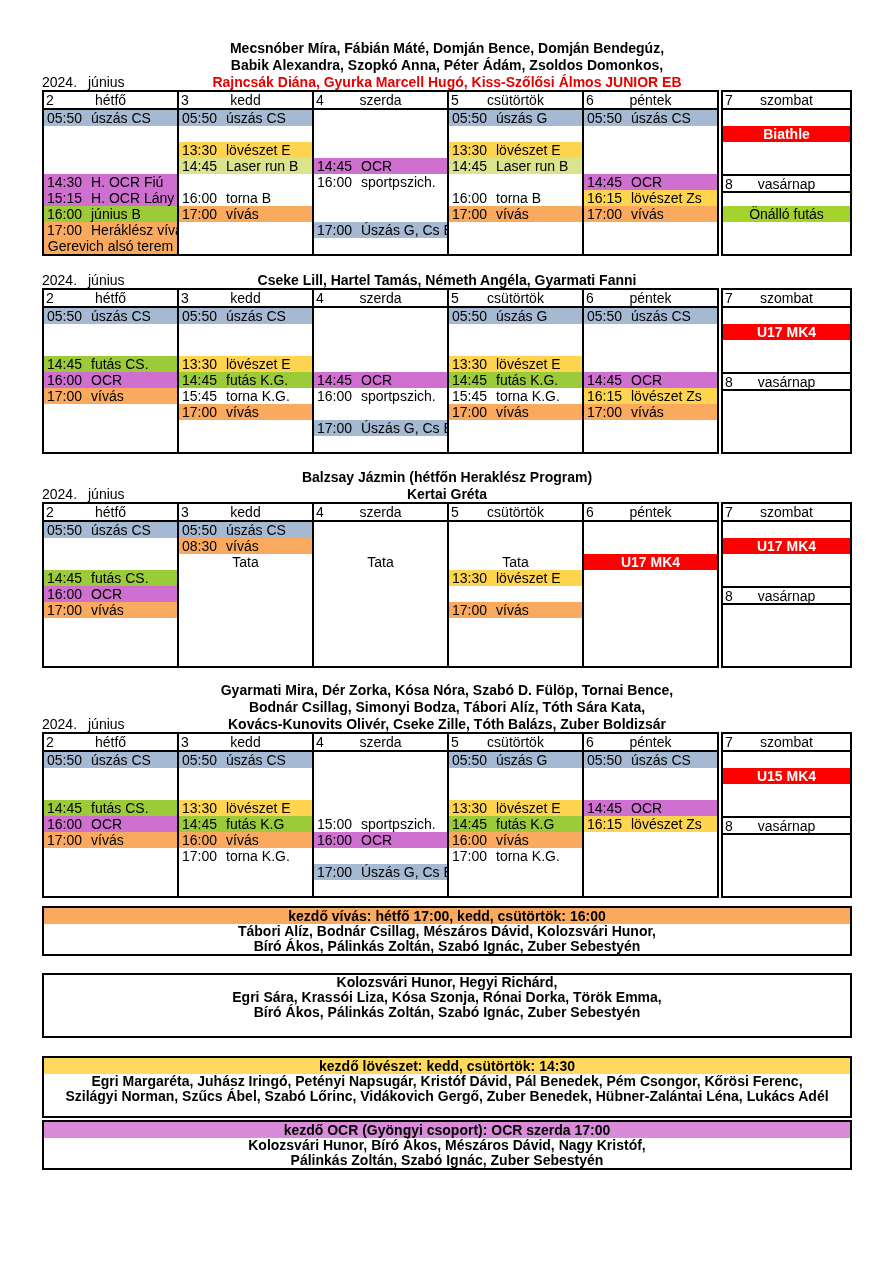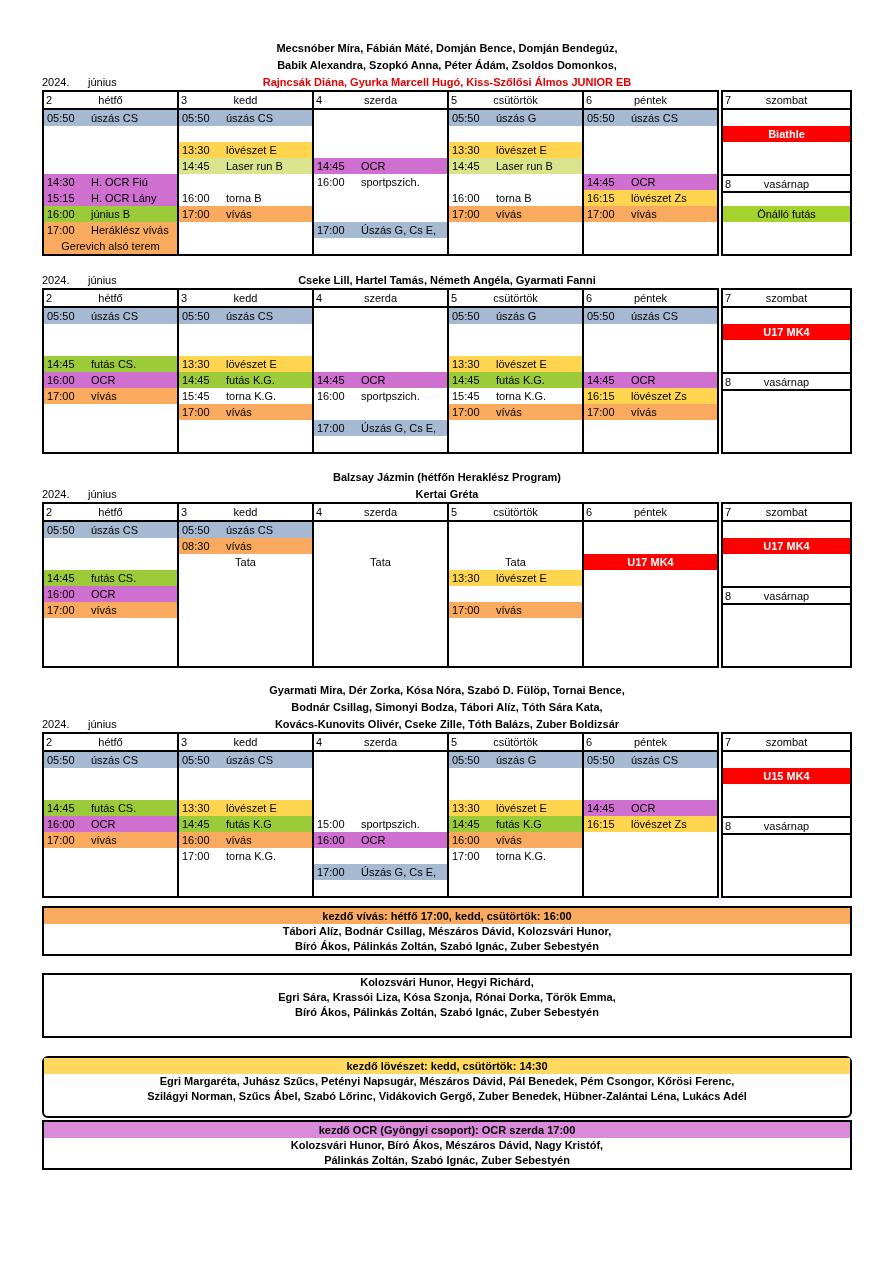--- a/index.html
+++ b/index.html
@@ -1,17 +1,17 @@
 <!DOCTYPE html>
 <html><head>
 <meta charset="utf-8">
 <style>
   html,body{margin:0;padding:0;background:#fff;}
   .sheet{position:relative;width:893px;height:1263px;background:#fff;overflow:hidden;
-         font-family:"Liberation Sans","DejaVu Sans",sans-serif;font-size:11px;color:#000;}
+         font-family:"Liberation Sans","DejaVu Sans",sans-serif;font-size:14px;color:#000;}
   .title-line{position:absolute;left:42px;width:810px;text-align:center;font-weight:bold;height:17px;line-height:17px;white-space:nowrap;}
   .title-red{color:#e60000;}
   .date-label{position:absolute;height:16px;line-height:16px;}
   .date-label .month{position:absolute;left:46px;}
   .col{position:absolute;border:2px solid #000;background:#fff;box-sizing:border-box;}
   .col-hdr{position:relative;height:16px;line-height:16px;border-bottom:2px solid #000;background:#fff;}
   .col-hdr .num{position:absolute;left:2px;top:0;}
   .col-hdr .dayname{display:block;text-align:center;}
   .col-body{position:relative;height:144px;}
   .ev{position:absolute;left:0;right:0;height:16px;line-height:16px;white-space:nowrap;}
@@ -554,23 +554,23 @@
     <div class="banner" style="top: 906px; height: 50px;">
       <div class="banner-hdr" style="background: rgb(250, 170, 94);">kezdő vívás: hétfő 17:00,  kedd, csütörtök: 16:00</div>
       <div class="banner-line">Tábori Alíz, Bodnár Csillag, Mészáros Dávid, Kolozsvári Hunor,</div>
       <div class="banner-line">Bíró Ákos, Pálinkás Zoltán, Szabó Ignác, Zuber Sebestyén</div>
     </div>
     <div class="banner" style="top: 973px; height: 65px;">
       <div class="banner-line">Kolozsvári Hunor, Hegyi Richárd,</div>
       <div class="banner-line">Egri Sára, Krassói Liza, Kósa Szonja, Rónai Dorka, Török Emma,</div>
       <div class="banner-line">Bíró Ákos, Pálinkás Zoltán, Szabó Ignác, Zuber Sebestyén</div>
     </div>
-    <div class="banner" style="top: 1056px; height: 62px; border-radius: 6px;">
+    <div class="banner" style="top: 1056px; height: 62px;">
       <div class="banner-hdr" style="background: rgb(255, 217, 94);">kezdő lövészet: kedd, csütörtök: 14:30</div>
-      <div class="banner-line">Egri Margaréta, Juhász Szűcs, Petényi Napsugár, Mészáros Dávid, Pál Benedek, Pém Csongor, Kőrösi Ferenc,</div>
+      <div class="banner-line">Egri Margaréta, Juhász Iringó, Petényi Napsugár, Kristóf Dávid, Pál Benedek, Pém Csongor, Kőrösi Ferenc,</div>
       <div class="banner-line">Szilágyi Norman, Szűcs Ábel, Szabó Lőrinc, Vidákovich Gergő, Zuber Benedek, Hübner-Zalántai Léna, Lukács Adél</div>
     </div>
     <div class="banner" style="top: 1120px; height: 50px;">
       <div class="banner-hdr" style="background: rgb(217, 138, 217);">kezdő OCR (Gyöngyi csoport): OCR szerda 17:00</div>
       <div class="banner-line">Kolozsvári Hunor, Bíró Ákos, Mészáros Dávid, Nagy Kristóf,</div>
       <div class="banner-line">Pálinkás Zoltán, Szabó Ignác, Zuber Sebestyén</div>
     </div>
   </div>
 
 </body></html>

